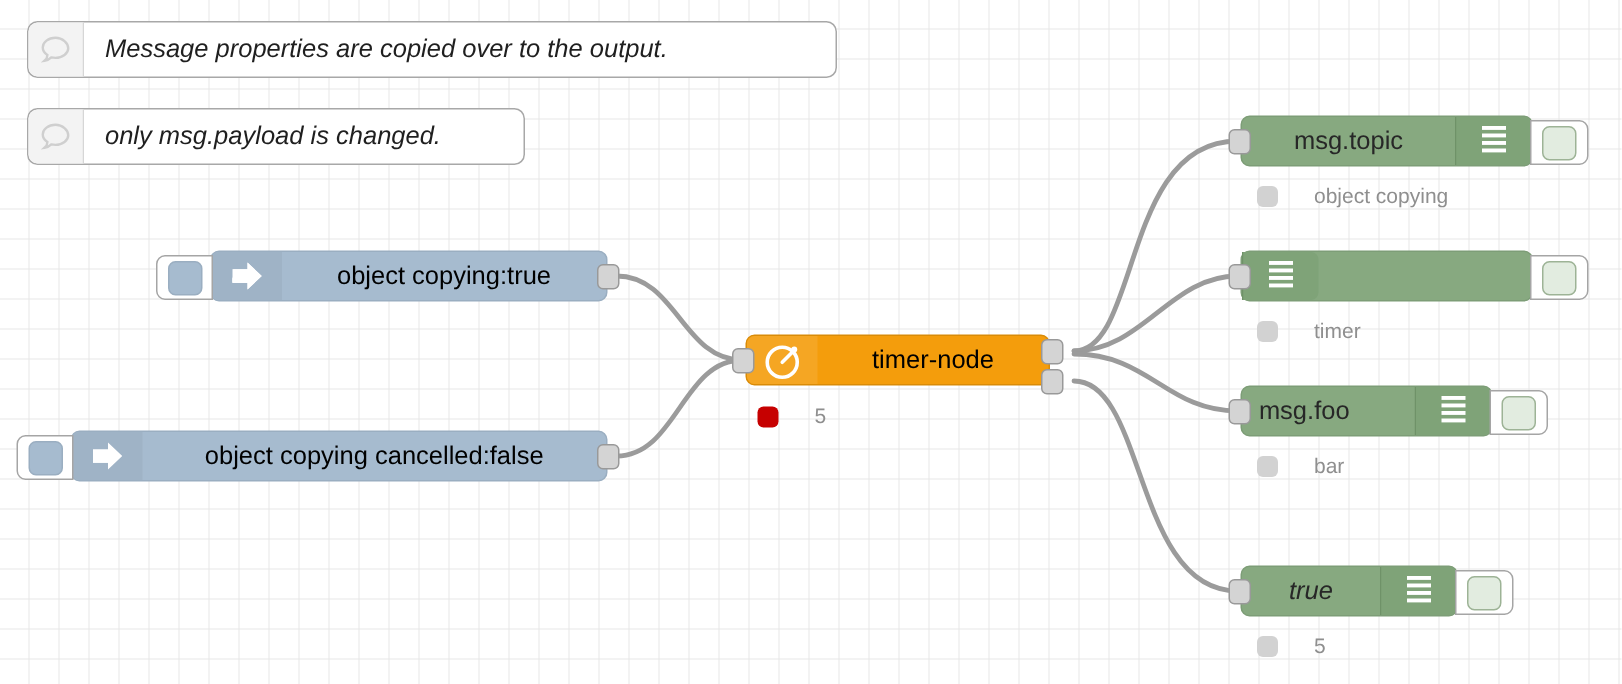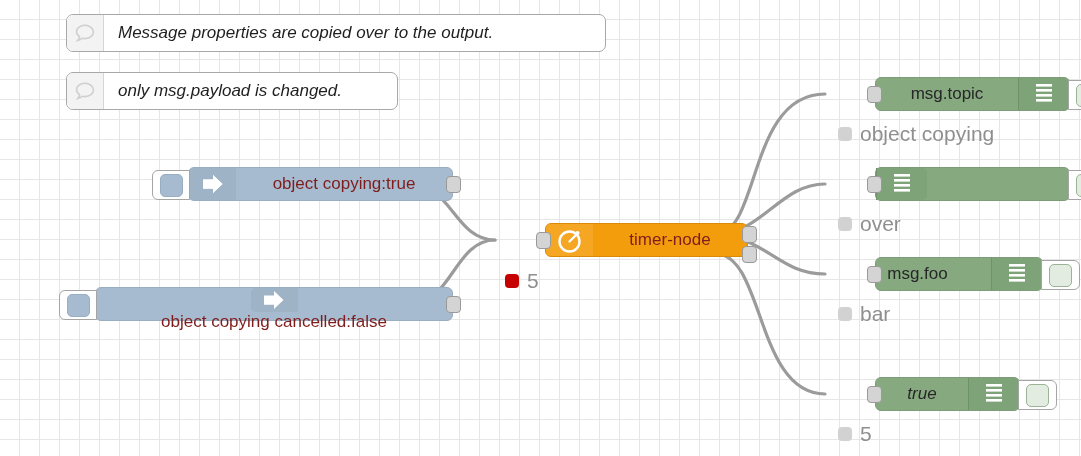--- a/index.html
+++ b/index.html
@@ -19,24 +19,23 @@
   }
   #wires{position:absolute;left:0;top:0;width:1081px;height:456px;pointer-events:none;}
   .wire{fill:none;stroke:#9b9b9b;stroke-width:3.2;stroke-linecap:round;}
 
   
   .node{
     position:absolute;box-sizing:border-box;
     border:1px solid #a5a5a5;border-radius:6px;
     display:flex;align-items:center;
     height:34px;
-    margin-left:48px;
   }
   .node-label{
-    font-size:17px;color:#7f1d1d;white-space:nowrap;
+    font-size:17px;color:#000000;white-space:nowrap;
     flex:1;text-align:center;padding:0 10px;
   }
 
   
   .comment{
     background:#ffffff;border:1px solid #a8a8a8;border-radius:7px;
     height:38px;
   }
   .comment .cicon{
     width:37px;height:100%;box-sizing:border-box;
@@ -97,22 +96,22 @@
   }
 
   
   .port{
     position:absolute;width:15px;height:17px;box-sizing:border-box;
     background:#d4d4d4;border:1px solid #999999;border-radius:4px;
   }
 
   
   .status{
-    position:absolute;display:flex;align-items:center;gap:8px;
-    font-size:21px;color:#999999;white-space:nowrap;
+    position:absolute;display:flex;align-items:flex-end;gap:24px;
+    font-size:14px;color:#999999;white-space:nowrap;
   }
   .status .dot{
     display:block;width:14px;height:14px;border-radius:4px;background:#d2d2d2;
   }
   .status.red .dot{background:#c60000;}
   .status .stext{color:#8f8f8f;}
   .lbl-italic{font-style:italic;}
 </style>
 </head>
 <body>
@@ -160,21 +159,21 @@
       <svg width="26" height="24" viewBox="0 0 26 24">
         <path d="M3 7.5h10V3l9.5 9L13 21v-4.5H3v-3h10" fill="#ffffff"></path>
         <path d="M3 7.5h10V3l9.5 9L13 21v-4.5H3z" fill="#ffffff"></path>
         <rect x="3" y="13" width="10" height="3.5" fill="#ffffff"></rect>
       </svg>
     </span>
     <span class="node-label">object copying:true</span>
     <span class="port" style="right:-9px;top:8px;"></span>
   </div>
 
-  <div class="node inject" style="left:47px;top:287px;width:358px;flex-direction:column;">
+  <div class="node inject" style="left:47px;top:287px;width:358px;">
     <span class="ibtn">
         <i></i>
       </span>
     <span class="iicon">
       <svg width="26" height="24" viewBox="0 0 26 24">
         <path d="M3 7.5h10V3l9.5 9L13 21v-4.5H3z" fill="#ffffff"></path>
         <rect x="3" y="13" width="10" height="3.5" fill="#ffffff"></rect>
       </svg>
     </span>
     <span class="node-label">object copying cancelled:false</span>
@@ -228,21 +227,21 @@
         <rect x="4" y="18" width="16" height="2.6" fill="#ffffff"></rect>
       </svg>
     </span>
     <span class="dbtn">
         <i></i>
       </span>
     <span class="port" style="left:-9px;top:8px;"></span>
   </div>
   <div class="status" style="left:838px;top:212px;">
     <span class="dot"></span>
-    <span class="stext">over</span>
+    <span class="stext">timer</span>
   </div>
 
   <div class="node debug" style="left:827px;top:257px;width:168px;gap:32px;">
     <span class="node-label">msg.foo</span>
     <span class="dicon">
       <svg width="24" height="26" viewBox="0 0 24 26">
         <rect x="4" y="3" width="16" height="2.6" fill="#ffffff"></rect>
         <rect x="4" y="8" width="16" height="2.6" fill="#ffffff"></rect>
         <rect x="4" y="13" width="16" height="2.6" fill="#ffffff"></rect>
         <rect x="4" y="18" width="16" height="2.6" fill="#ffffff"></rect>

